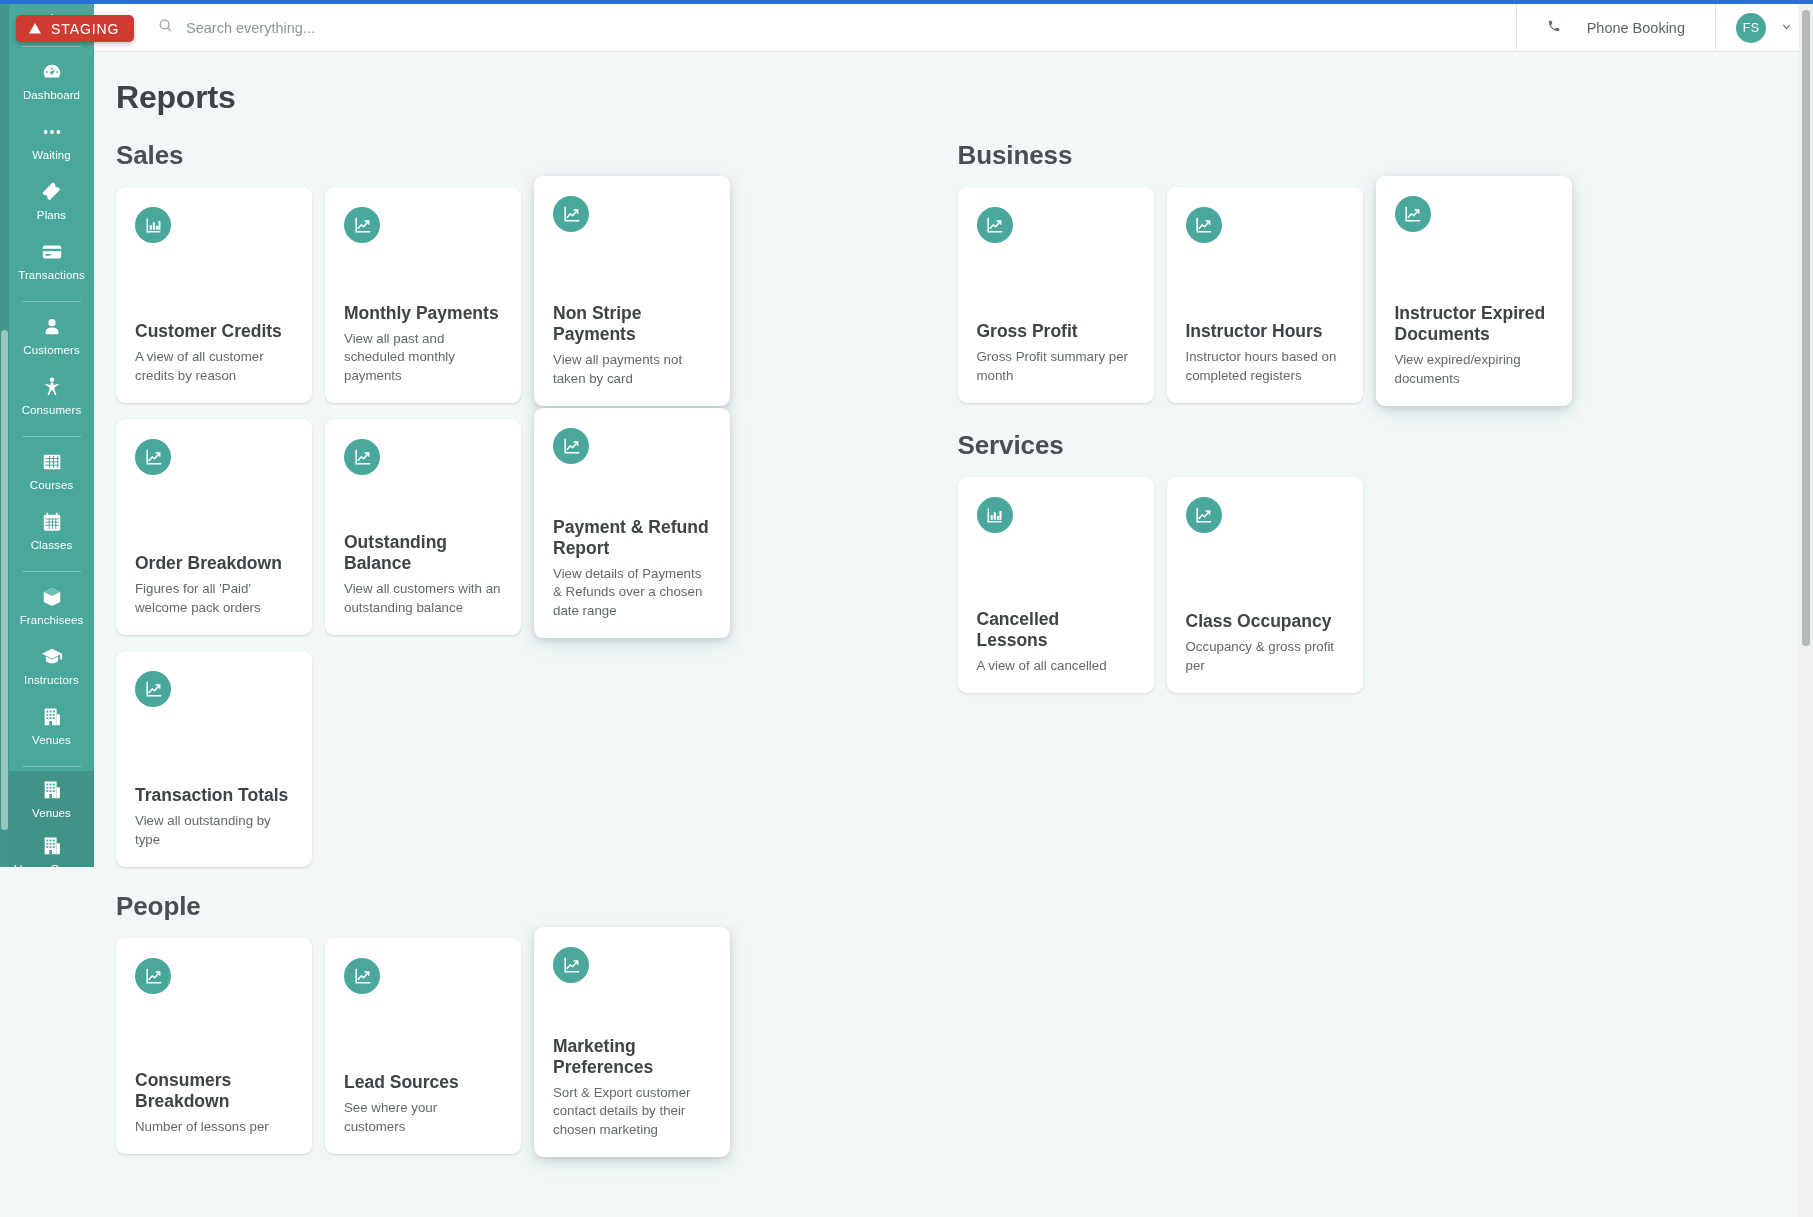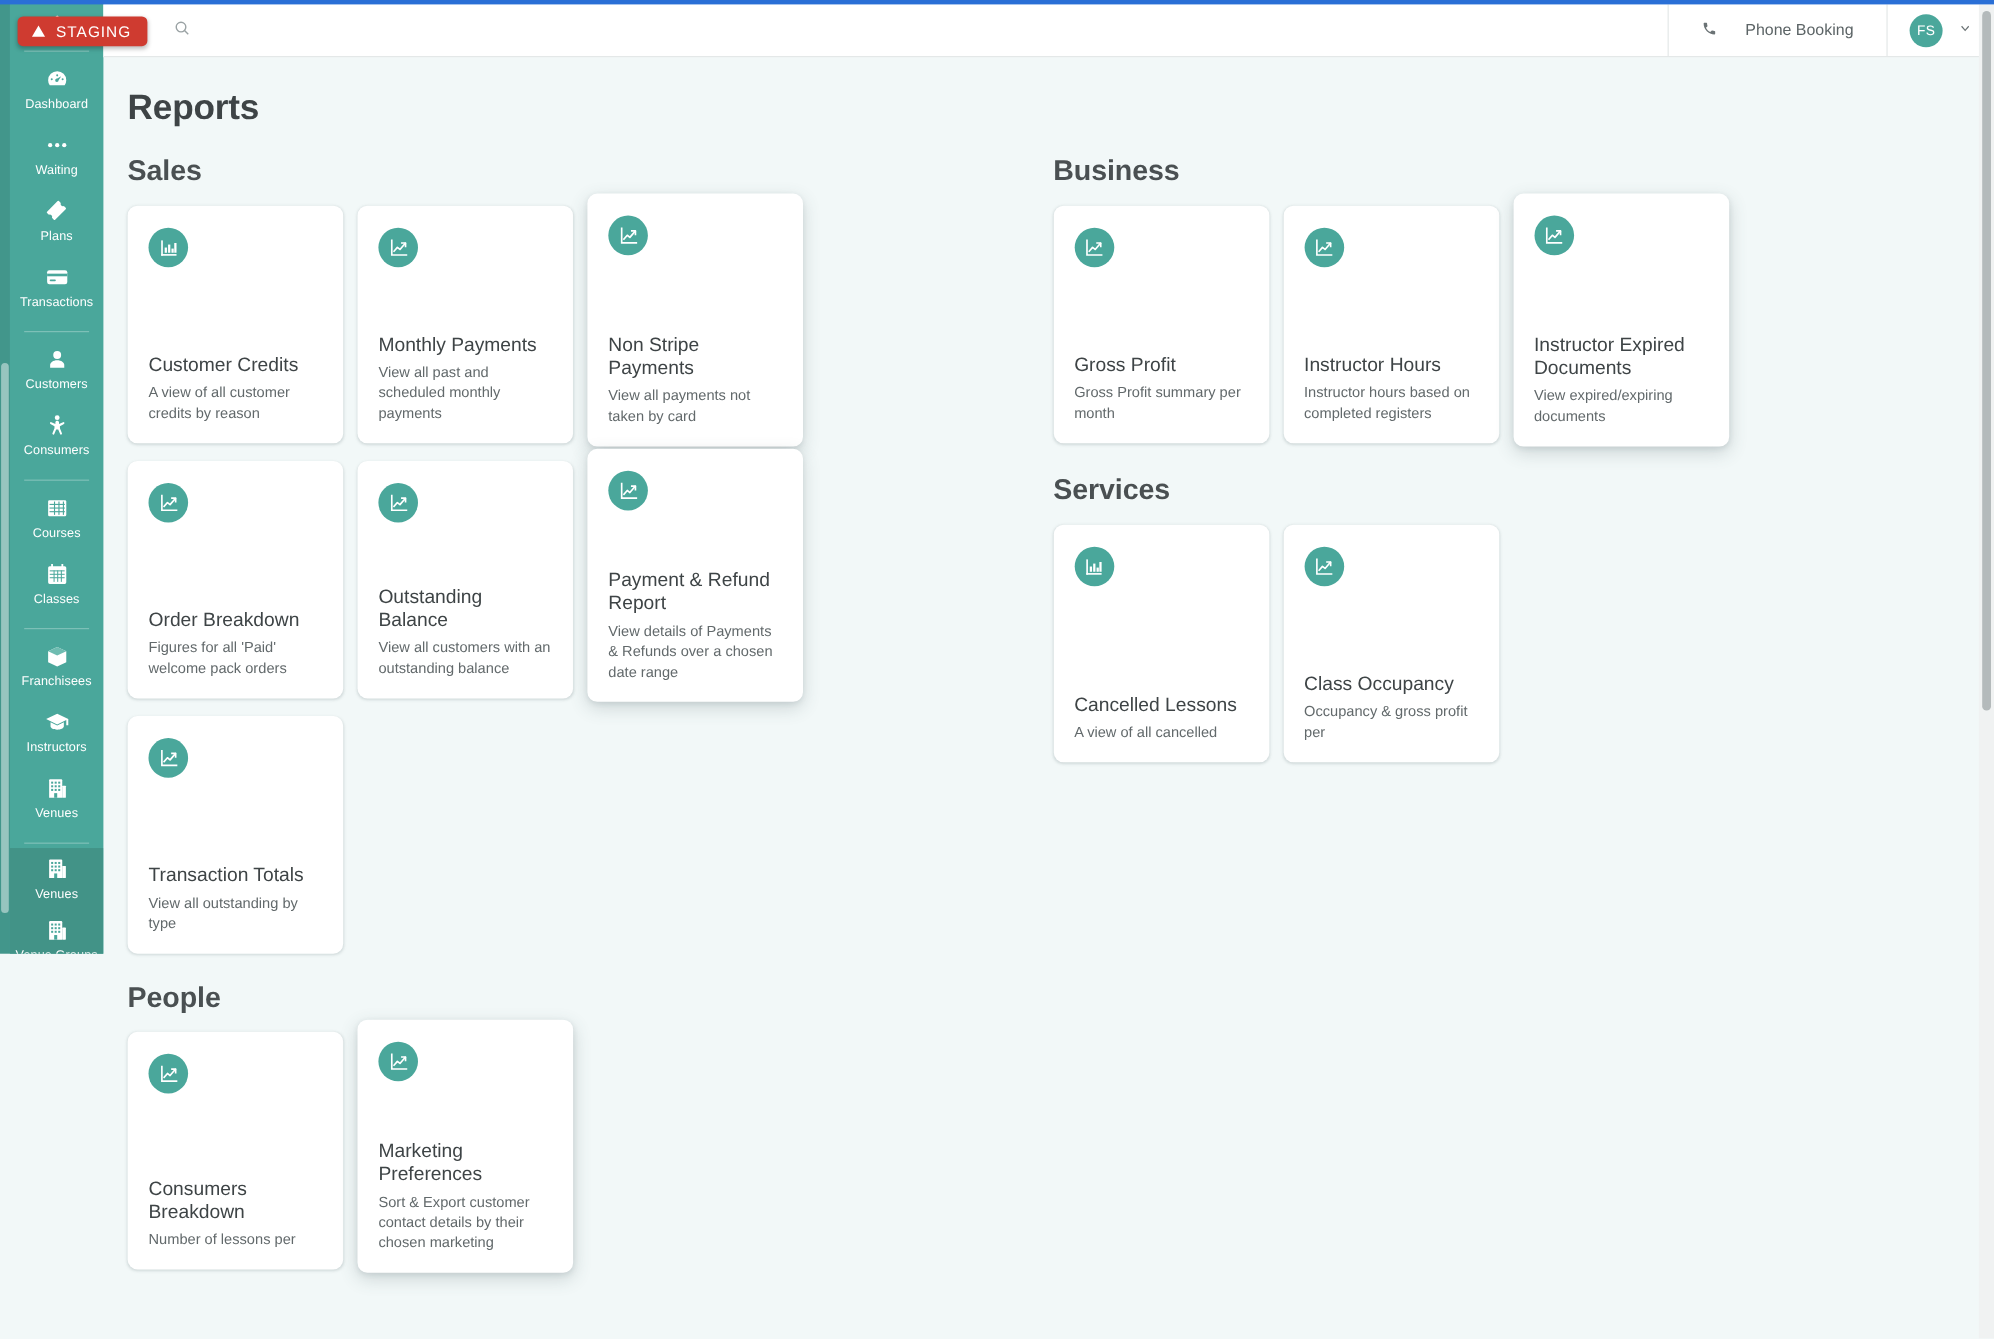--- a/index.html
+++ b/index.html
@@ -223,21 +223,21 @@
     width: 36px; height: 36px;
     border-radius: 50%;
     background: #4aa79b;
     display: flex; align-items: center; justify-content: center;
     flex: 0 0 auto;
   }
   .card-icon svg { width: 19px; height: 19px; display: block; }
   .card-spacer { flex: 1 1 auto; }
   .card-title {
     font-size: 17.5px;
-    font-weight: normal;
+    font-weight: bold;
     color: #3e4446;
     line-height: 21px;
     margin-bottom: 6px;
   }
   .card-desc {
     font-size: 13.3px;
     color: #62696b;
     line-height: 18.5px;
     padding-bottom: 18px;
   }
@@ -522,20 +522,21 @@
   </div>
 
   <header class="header">
     <div class="search-wrap">
       <span>
         <svg viewBox="0 0 24 24">
             <circle cx="10.5" cy="10.5" r="7"></circle>
             <line x1="15.6" y1="15.6" x2="21" y2="21"></line>
           </svg>
       </span>
+      <input class="search-input" type="text" placeholder="Search everything..." style="">
     </div>
     <div class="header-divider"></div>
     <div class="phone-booking">
       <span>
         <svg viewBox="0 0 24 24">
             <path d="M6.6 10.8c1.4 2.8 3.8 5.2 6.6 6.6l2.2-2.2c.3-.3.7-.4 1-.2 1.2.4 2.4.6 3.6.6.6 0 1 .4 1 1V20c0 .6-.4 1-1 1C10.6 21 3 13.4 3 4c0-.6.4-1 1-1h3.4c.6 0 1 .4 1 1 0 1.3.2 2.5.6 3.6.1.4 0 .8-.2 1l-2.2 2.2z"></path>
           </svg>
       </span>
       <span>Phone Booking</span>
     </div>
@@ -687,20 +688,36 @@
                       <polyline points="6.6,15.6 10.4,11.2 13.4,13.6 19.4,6.6" stroke-linejoin="round"></polyline>
                       <polyline points="15.6,6.2 19.8,6.2 19.8,10.2" stroke-linejoin="round"></polyline>
                     </g>
                   </svg>
                 </span>
               </div>
               <div class="card-spacer"></div>
               <div class="card-title">Consumers Breakdown</div>
               <div class="card-desc">Number of lessons per</div>
             </div>
+            <div class="card">
+              <div class="card-icon">
+                <span class="">
+                  <svg viewBox="0 0 24 24">
+                    <g fill="none" stroke="#ffffff" stroke-width="1.9" stroke-linecap="square">
+                      <polyline points="4,3.2 4,20 20.8,20"></polyline>
+                      <polyline points="6.6,15.6 10.4,11.2 13.4,13.6 19.4,6.6" stroke-linejoin="round"></polyline>
+                      <polyline points="15.6,6.2 19.8,6.2 19.8,10.2" stroke-linejoin="round"></polyline>
+                    </g>
+                  </svg>
+                </span>
+              </div>
+              <div class="card-spacer"></div>
+              <div class="card-title">Lead Sources</div>
+              <div class="card-desc">See where your customers</div>
+            </div>
             <div class="card tall">
               <div class="card-icon">
                 <span class="">
                   <svg viewBox="0 0 24 24">
                     <g fill="none" stroke="#ffffff" stroke-width="1.9" stroke-linecap="square">
                       <polyline points="4,3.2 4,20 20.8,20"></polyline>
                       <polyline points="6.6,15.6 10.4,11.2 13.4,13.6 19.4,6.6" stroke-linejoin="round"></polyline>
                       <polyline points="15.6,6.2 19.8,6.2 19.8,10.2" stroke-linejoin="round"></polyline>
                     </g>
                   </svg>

